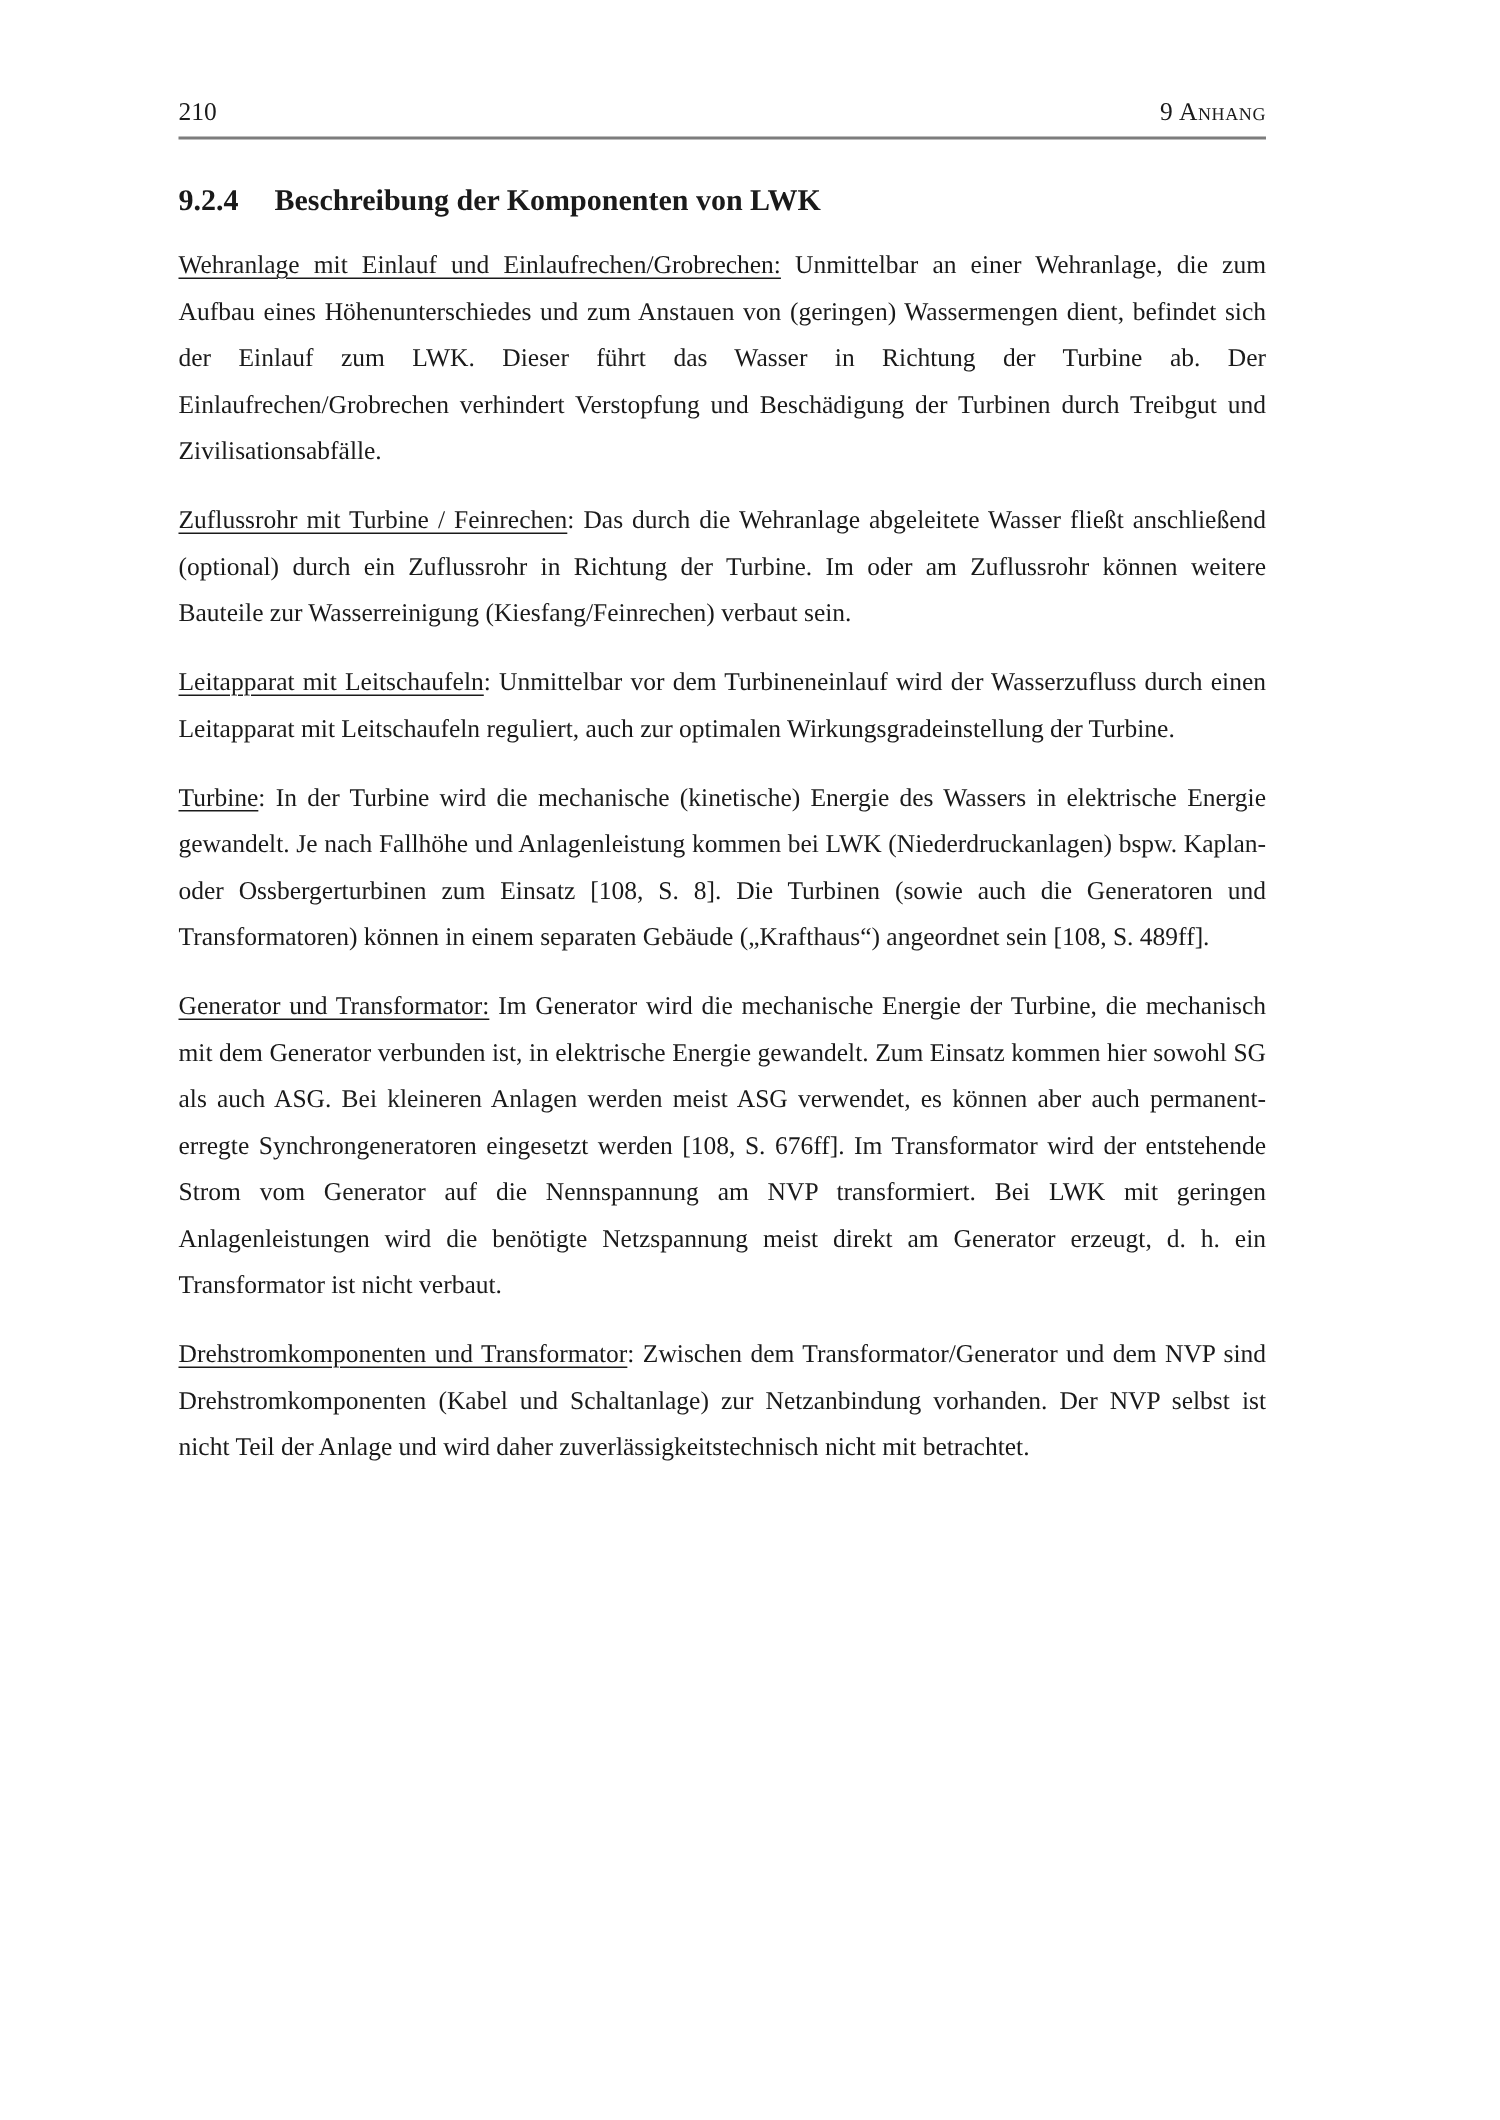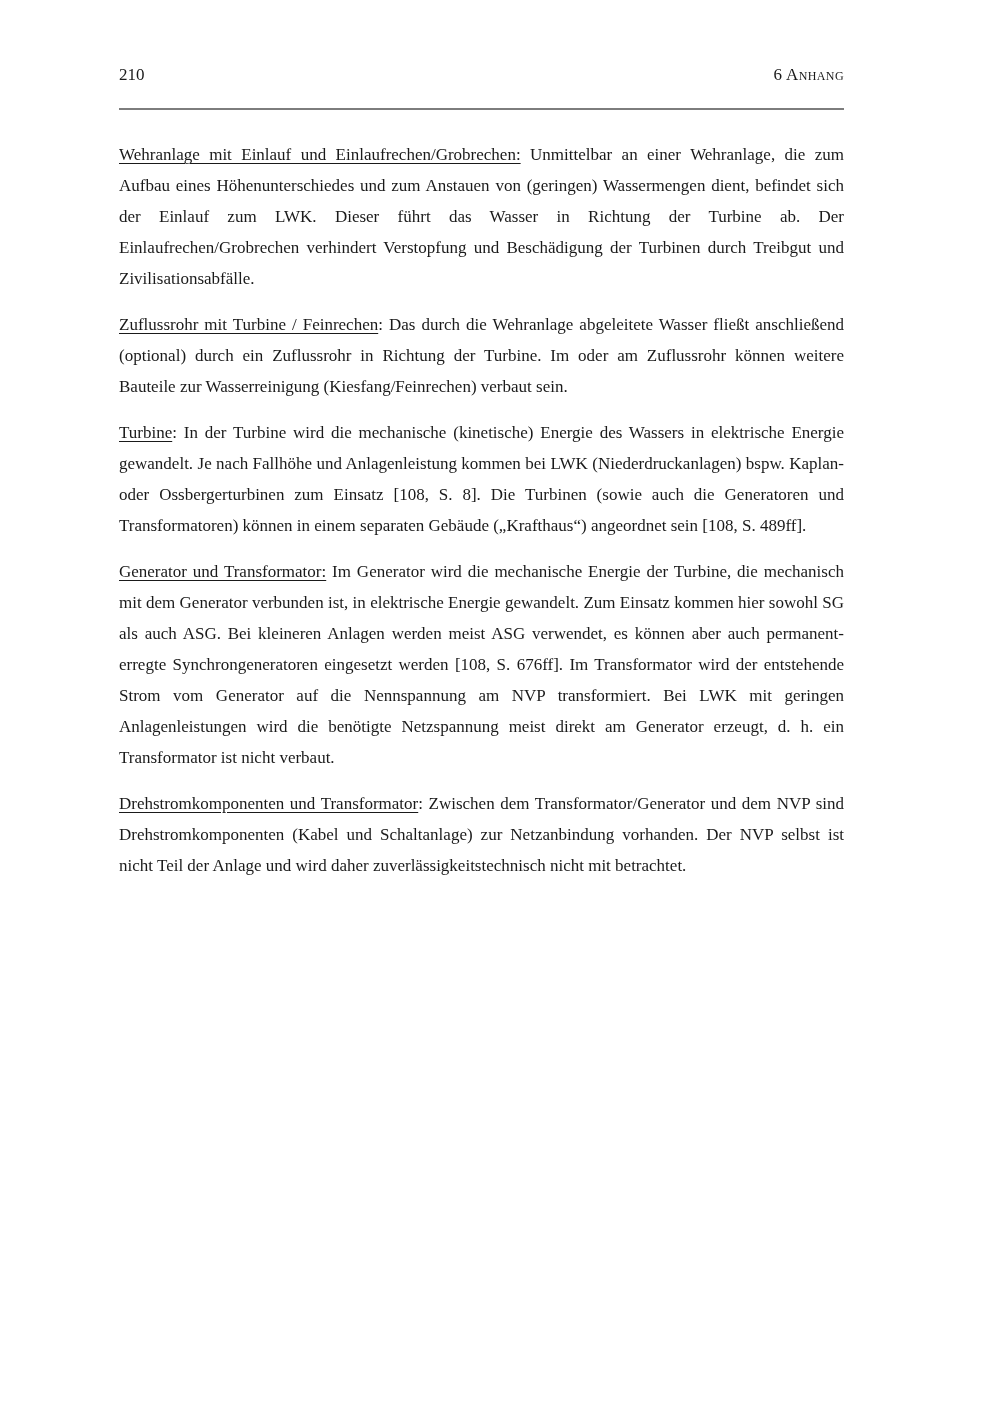--- a/index.html
+++ b/index.html
@@ -20,39 +20,39 @@
   .content {
     box-sizing: border-box;
     padding: 64px 156px 0 119px;
   }
   .page-header {
     display: flex;
     justify-content: space-between;
     align-items: flex-end;
     font-size: 17px;
     line-height: 22px;
-    padding-bottom: 22px;
+    padding-bottom: 5px;
     border-bottom: 2px solid #7d7d7d;
   }
   .running-title {
     font-variant: small-caps;
     letter-spacing: 0.4px;
   }
   .heading {
     margin: 28px 0 0 0;
     font-size: 20px;
     line-height: 26px;
     font-weight: bold;
   }
   .heading .num {
     display: inline-block;
     margin-right: 24px;
   }
   .paragraphs {
-    margin-top: 29px;
+    margin-top: 14px;
   }
   .para {
     margin: 0 0 15px 0;
     font-size: 17px;
     line-height: 31px;
     text-align: justify;
   }
   .para .term {
     text-decoration: underline;
     text-underline-offset: 3px;
@@ -60,26 +60,30 @@
   }
 </style>
 </head>
 <body>
 
 <div class="page">
   <div class="content">
 
     <header class="page-header">
       <span class="page-number">210</span>
-      <span class="running-title">6 Anhang</span>
+      <span class="running-title">9 Anhang</span>
     </header>
 
+    <h2 class="heading">
+      <span class="num">9.2.4</span><span>Beschreibung der Komponenten von LWK</span>
+    </h2>
 
     <main class="paragraphs" id="paragraphs">
         <p class="para"><span class="term">Wehranlage mit Einlauf und Einlaufrechen/Grobrechen:</span><span class="sep"></span> <span class="body">Unmittelbar an einer Wehranlage, die zum Aufbau eines Höhenunterschiedes und zum Anstauen von (geringen) Wassermengen dient, befindet sich der Einlauf zum LWK. Dieser führt das Wasser in Richtung der Turbine ab. Der Einlaufrechen/Grobrechen verhindert Verstopfung und Beschädigung der Turbinen durch Treibgut und Zivilisationsabfälle.</span></p>
         <p class="para"><span class="term">Zuflussrohr mit Turbine / Feinrechen</span><span class="sep">:</span> <span class="body">Das durch die Wehranlage abgeleitete Wasser fließt anschließend (optional) durch ein Zuflussrohr in Richtung der Turbine. Im oder am Zuflussrohr können weitere Bauteile zur Wasserreinigung (Kiesfang/Feinrechen) verbaut sein.</span></p>
+        <p class="para"><span class="term">Leitapparat mit Leitschaufeln</span><span class="sep">:</span> <span class="body">Unmittelbar vor dem Turbineneinlauf wird der Wasserzufluss durch einen Leitapparat mit Leitschaufeln reguliert, auch zur optimalen Wirkungsgradeinstellung der Turbine.</span></p>
         <p class="para"><span class="term">Turbine</span><span class="sep">:</span> <span class="body">In der Turbine wird die mechanische (kinetische) Energie des Wassers in elektrische Energie gewandelt. Je nach Fallhöhe und Anlagenleistung kommen bei LWK (Niederdruckanlagen) bspw. Kaplan- oder Ossbergerturbinen zum Einsatz [108, S. 8]. Die Turbinen (sowie auch die Generatoren und Transformatoren) können in einem separaten Gebäude („Krafthaus“) angeordnet sein [108, S. 489ff].</span></p>
         <p class="para"><span class="term">Generator und Transformator:</span><span class="sep"></span> <span class="body">Im Generator wird die mechanische Energie der Turbine, die mechanisch mit dem Generator verbunden ist, in elektrische Energie gewandelt. Zum Einsatz kommen hier sowohl SG als auch ASG. Bei kleineren Anlagen werden meist ASG verwendet, es können aber auch permanent-erregte Synchrongeneratoren eingesetzt werden [108, S. 676ff]. Im Transformator wird der entstehende Strom vom Generator auf die Nennspannung am NVP transformiert. Bei LWK mit geringen Anlagenleistungen wird die benötigte Netzspannung meist direkt am Generator erzeugt, d. h. ein Transformator ist nicht verbaut.</span></p>
         <p class="para"><span class="term">Drehstromkomponenten und Transformator</span><span class="sep">:</span> <span class="body">Zwischen dem Transformator/Generator und dem NVP sind Drehstromkomponenten (Kabel und Schaltanlage) zur Netzanbindung vorhanden. Der NVP selbst ist nicht Teil der Anlage und wird daher zuverlässigkeitstechnisch nicht mit betrachtet.</span></p>
       </main>
 
   </div>
 </div>
 
 </body></html>

